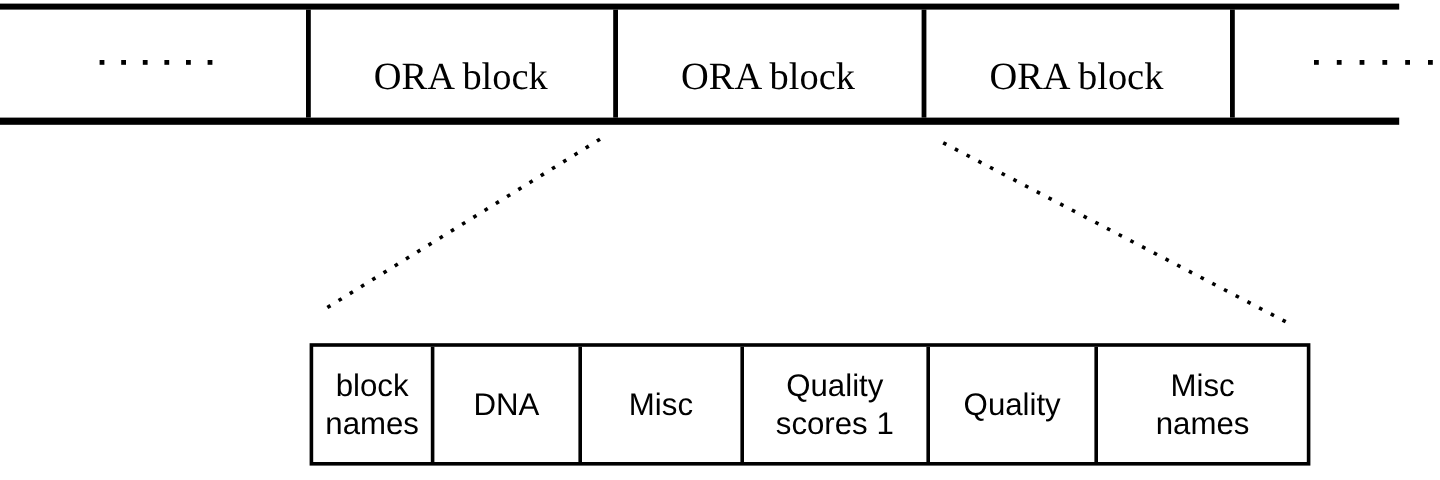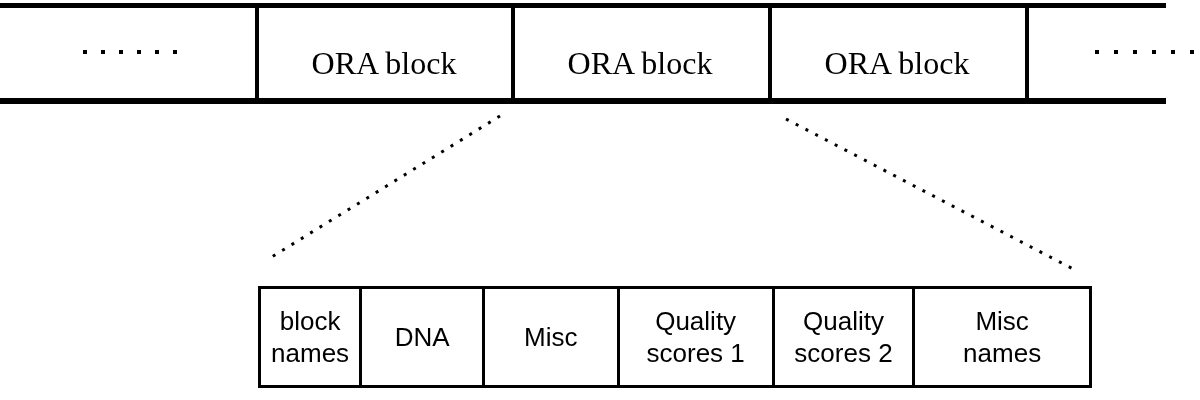--- a/index.html
+++ b/index.html
@@ -97,21 +97,20 @@
       </div>
       <div class="expanded-cell" style="width: 137px;">
         <div>Misc</div>
       </div>
       <div class="expanded-cell" style="width: 158px;">
         <div>Quality</div>
         <div>scores 1</div>
       </div>
       <div class="expanded-cell" style="width: 143px;">
         <div>Quality</div>
-        <div>scores 2</div>
       </div>
       <div class="expanded-cell" style="width: 180px;">
         <div>Misc</div>
         <div>names</div>
       </div>
     </div>
 
 </div>
 
 </body></html>

